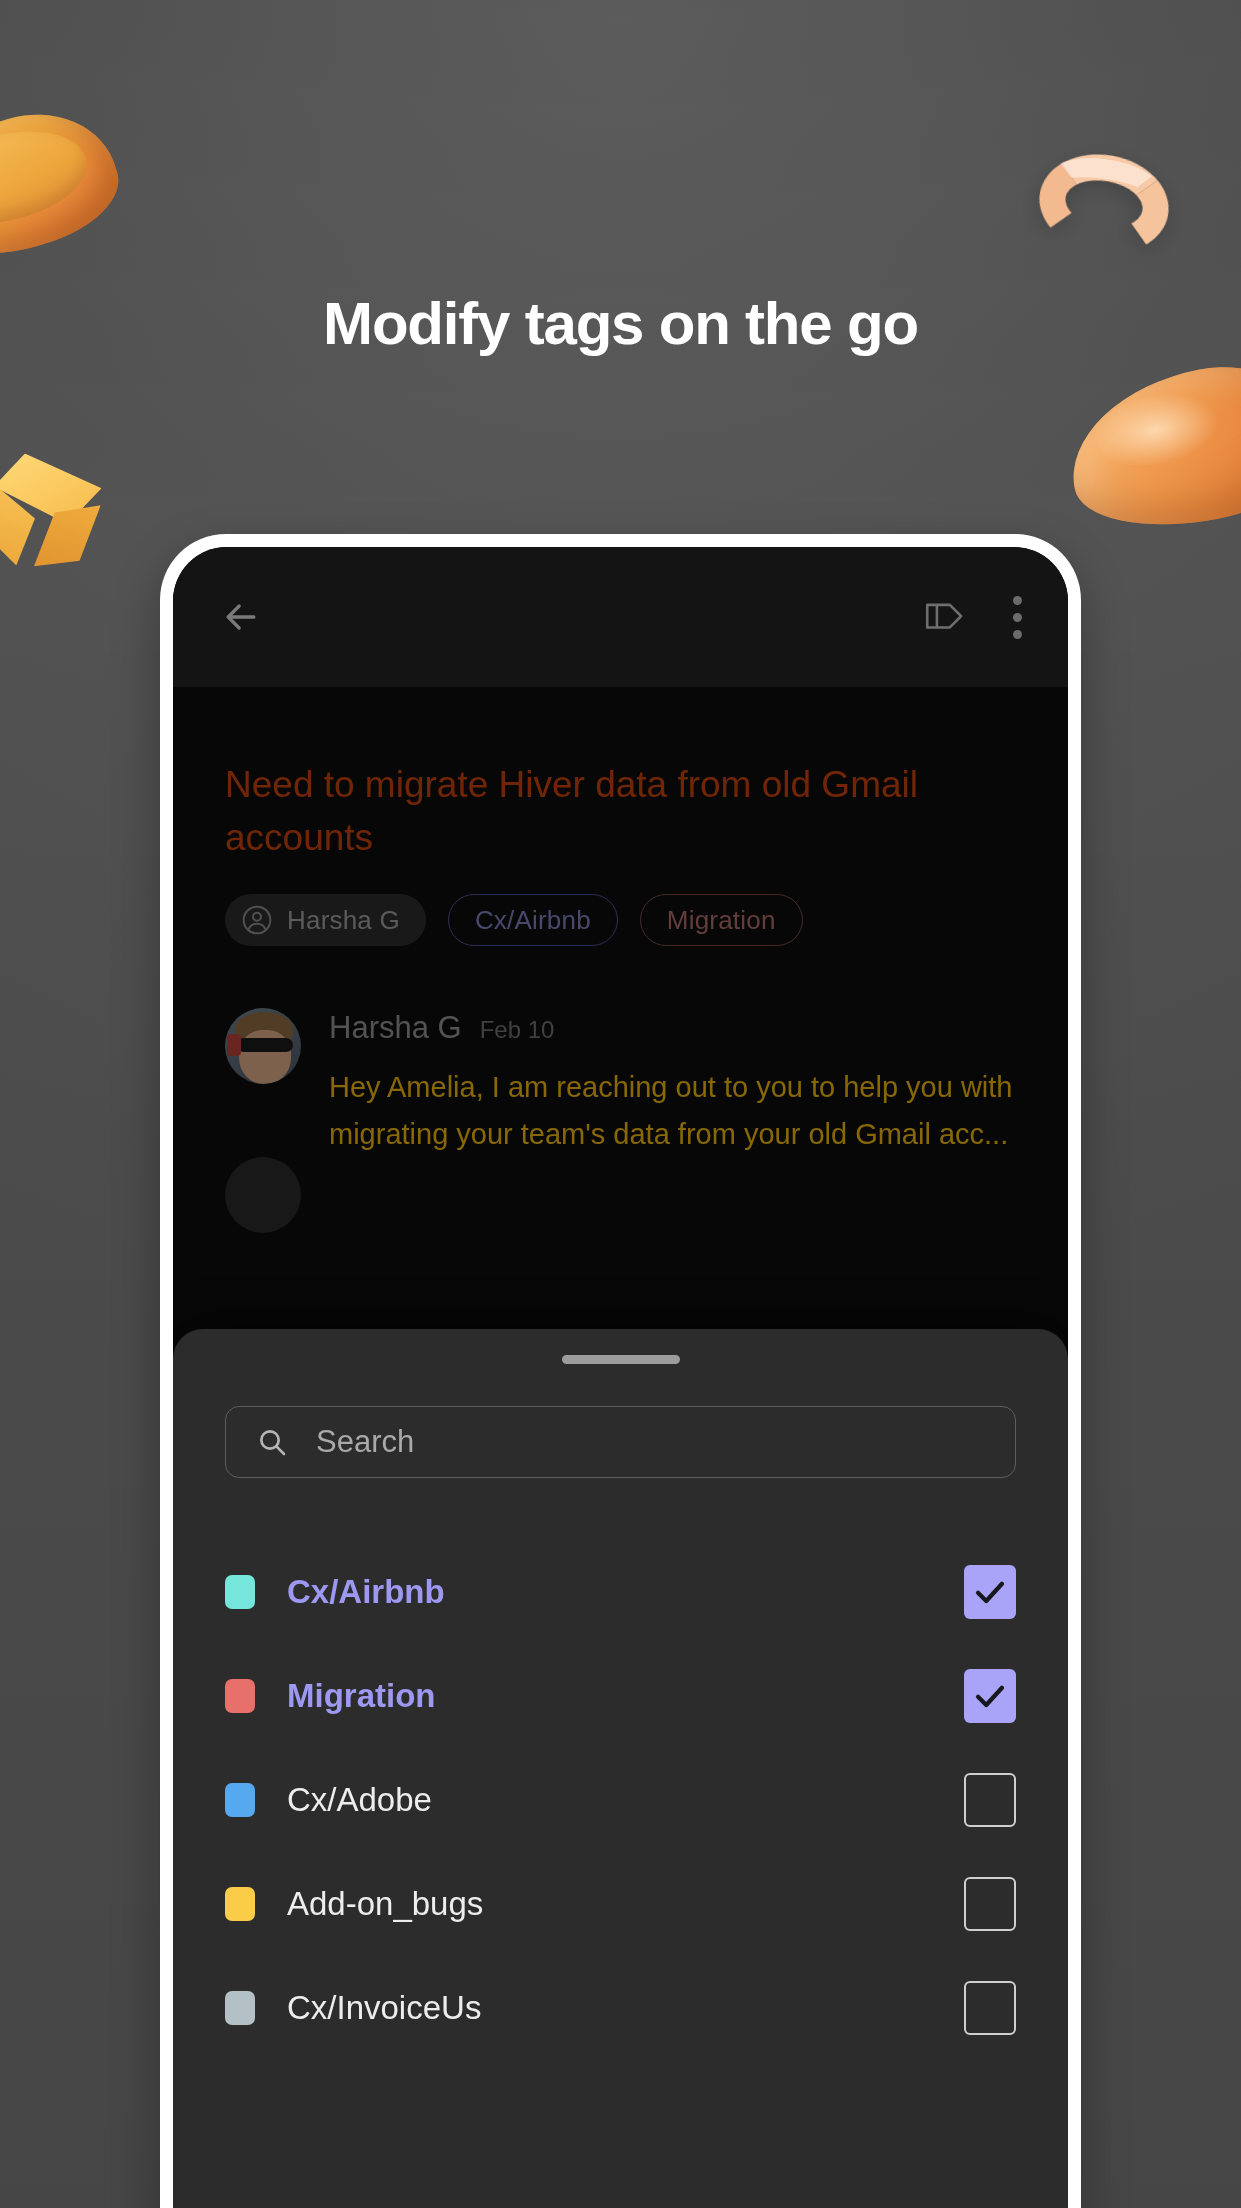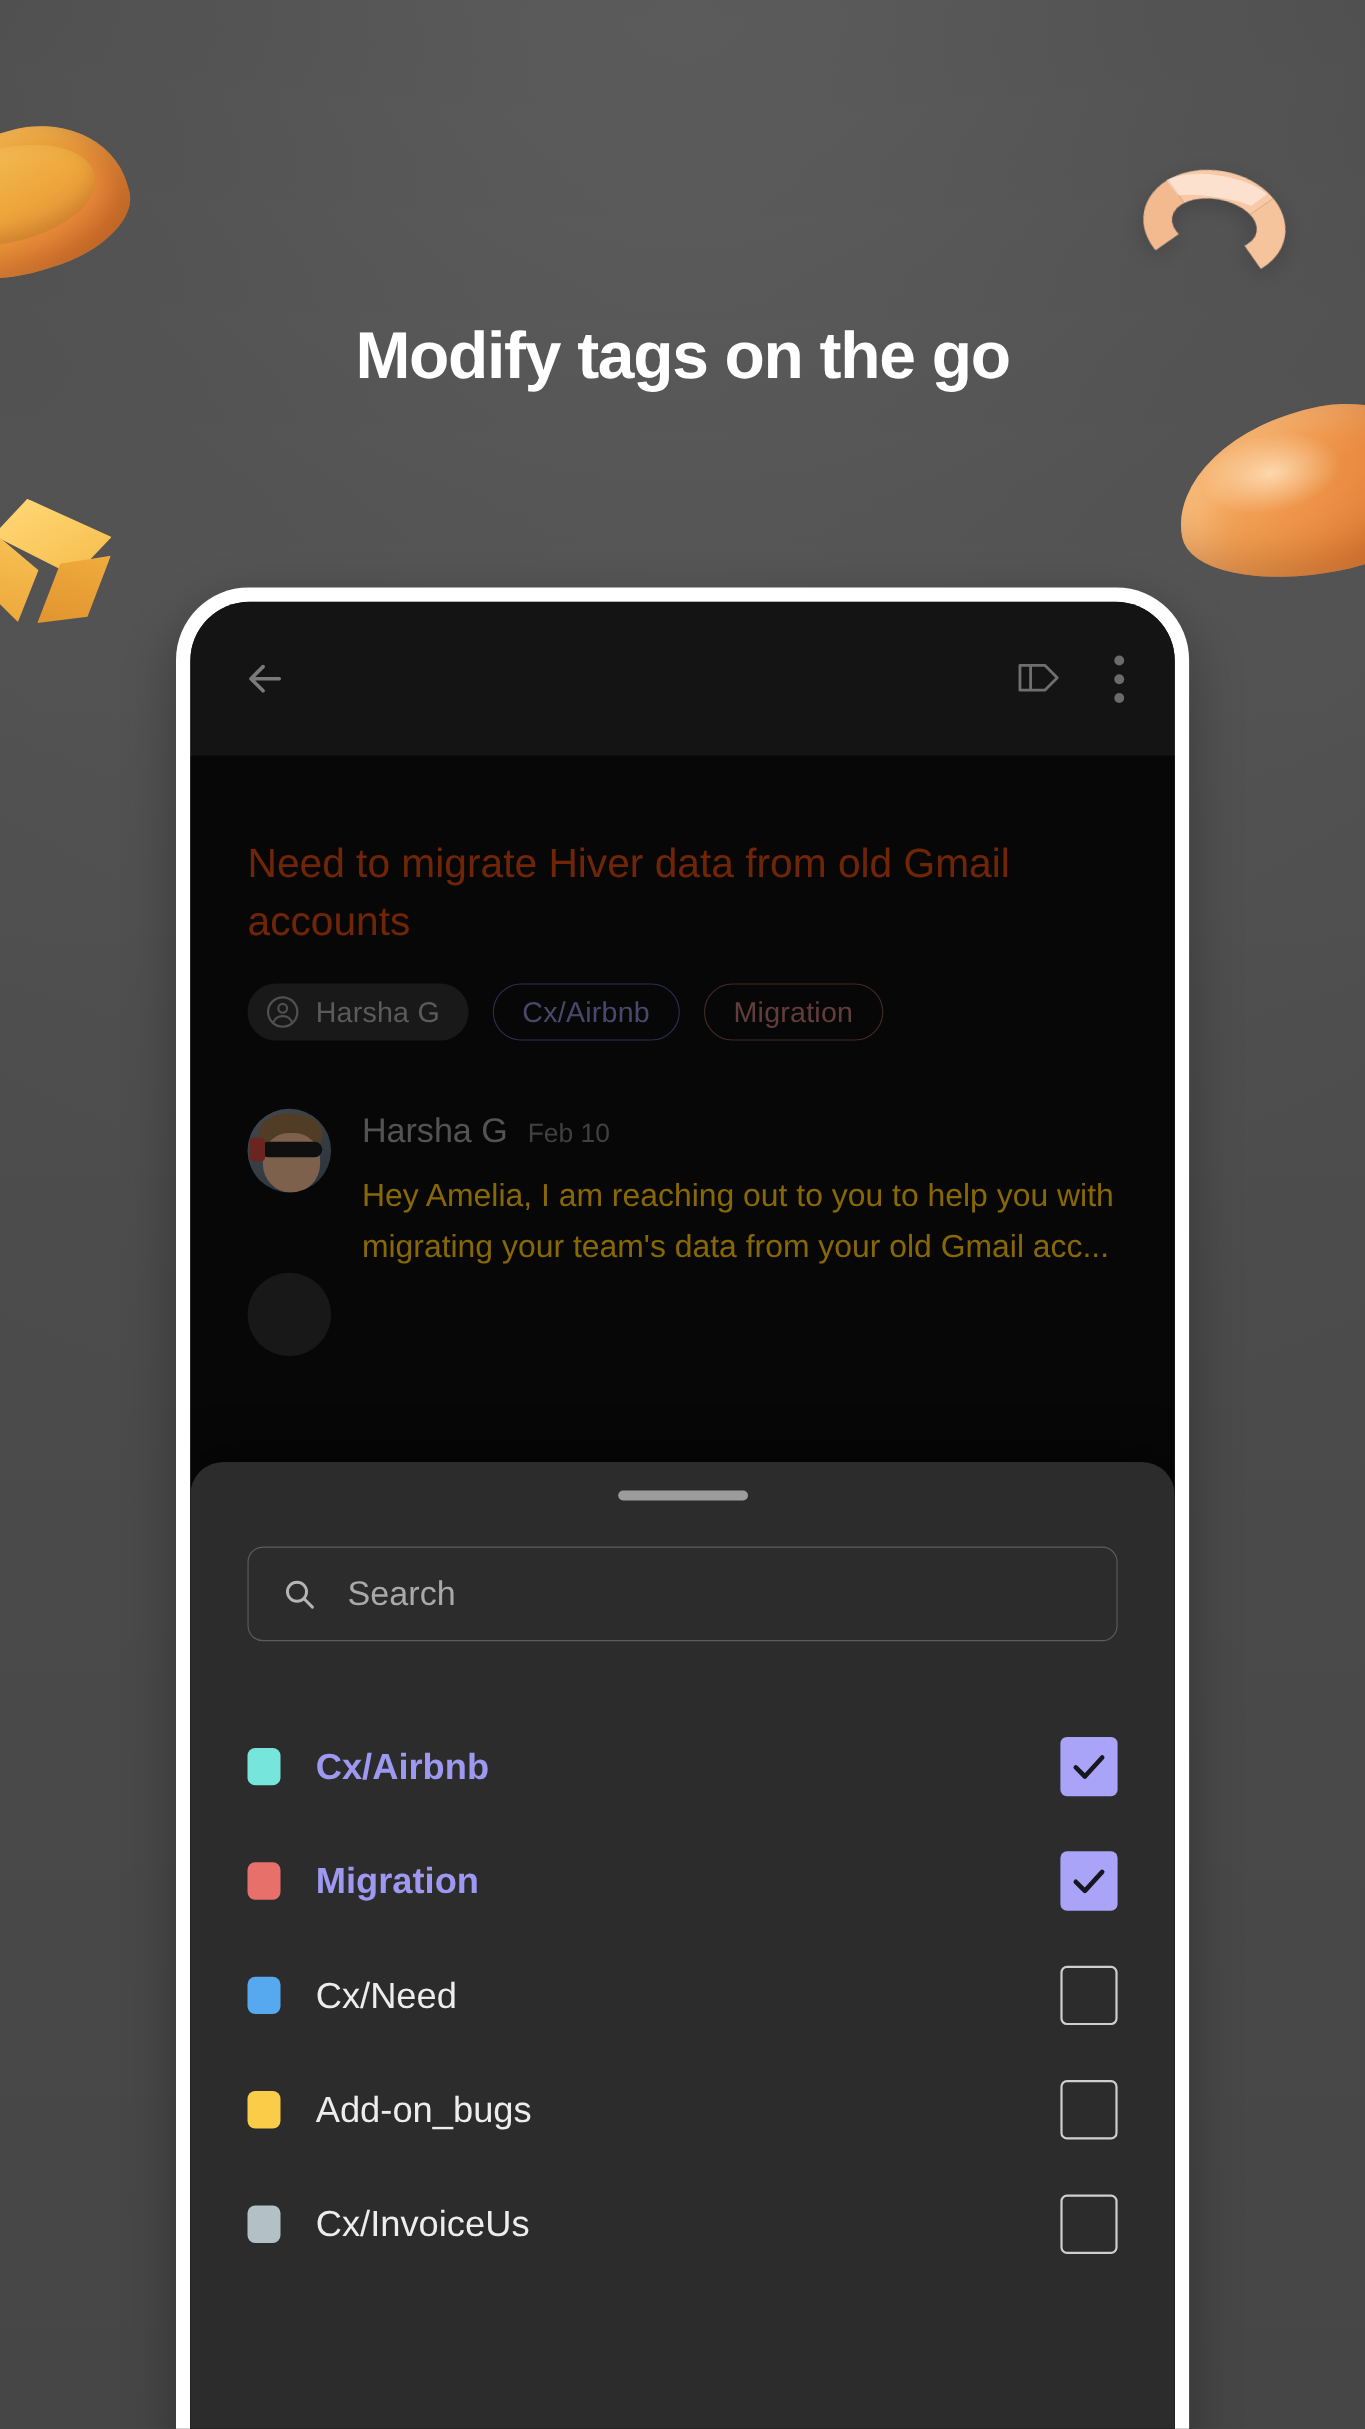--- a/index.html
+++ b/index.html
@@ -189,21 +189,21 @@
   }
   #sheet-grabber{
     width:118px; height:9px; border-radius:5px; background:#9c9c9c;
     margin:26px auto 0 auto;
   }
   #sheet-title{
     color:#d2d2d2; font-size:29px; letter-spacing:1.6px;
     margin:58px 0 0 52px;
   }
   #search-box{
-    margin:42px 52px 0 52px; height:86px;
+    margin:42px 52px 0 52px; height:72px;
     border:1.6px solid #5d5d5d; border-radius:14px;
     display:flex; align-items:center; gap:28px; padding:0 30px;
   }
   #search-icon{ width:32px; height:32px; flex:none; }
   #search-input{
     border:none; outline:none; background:transparent;
     color:#cfcfcf; font-size:31px; font-family:inherit; width:100%;
   }
   #search-input::placeholder{ color:#a9a9a9; }
 
@@ -335,21 +335,21 @@
             <span class="tag-swatch" style="background: rgb(232, 112, 106);"></span>
             <span class="tag-label selected">Migration</span>
             <span class="tag-check on">
               <svg viewBox="0 0 24 24" fill="none" stroke="#17171f" stroke-width="2.8" stroke-linecap="round" stroke-linejoin="round">
                 <path d="M4 12.5l5.5 5.5L20 6.5"></path>
               </svg>
             </span>
           </div>
           <div class="tag-row">
             <span class="tag-swatch" style="background: rgb(86, 168, 239);"></span>
-            <span class="tag-label unselected">Cx/Need</span>
+            <span class="tag-label unselected">Cx/Adobe</span>
             <span class="tag-check off"></span>
           </div>
           <div class="tag-row">
             <span class="tag-swatch" style="background: rgb(251, 204, 71);"></span>
             <span class="tag-label unselected">Add-on_bugs</span>
             <span class="tag-check off"></span>
           </div>
           <div class="tag-row">
             <span class="tag-swatch" style="background: rgb(179, 193, 198);"></span>
             <span class="tag-label unselected">Cx/InvoiceUs</span>

